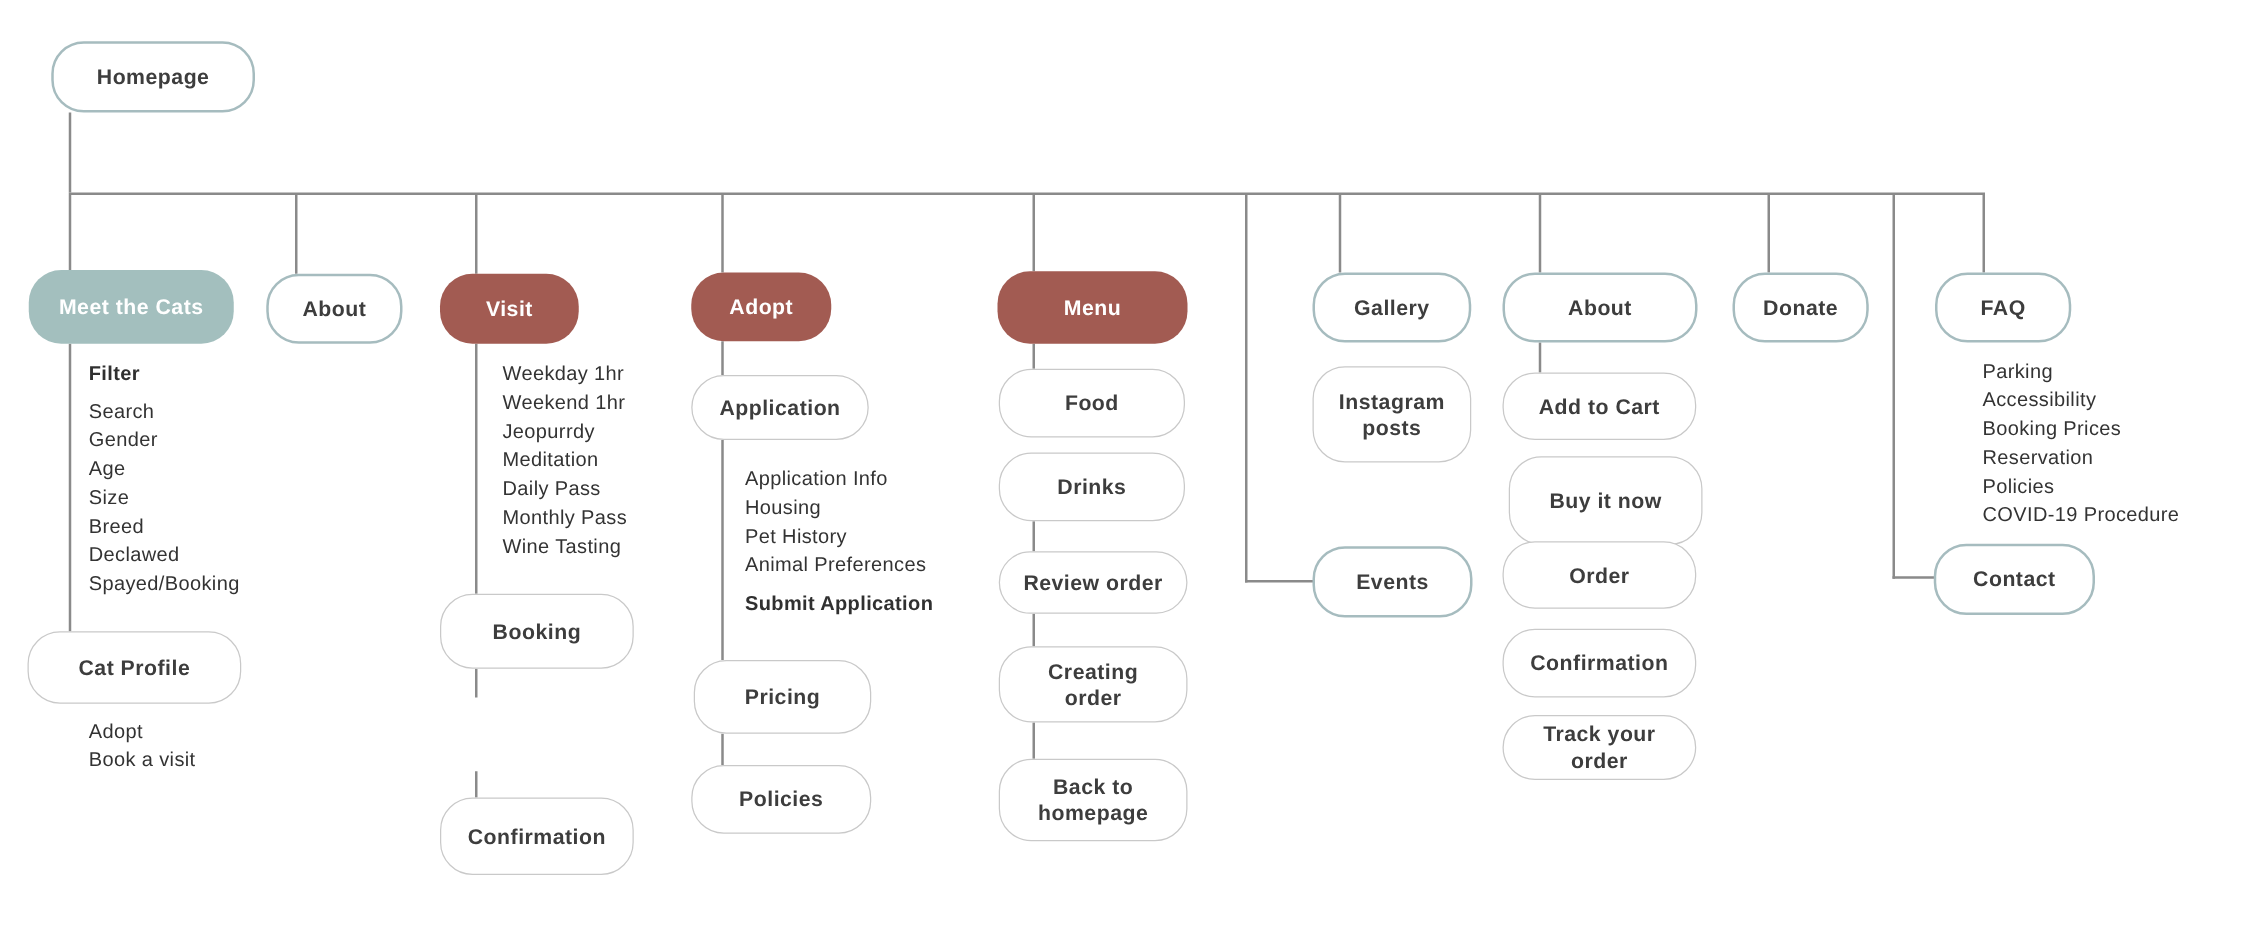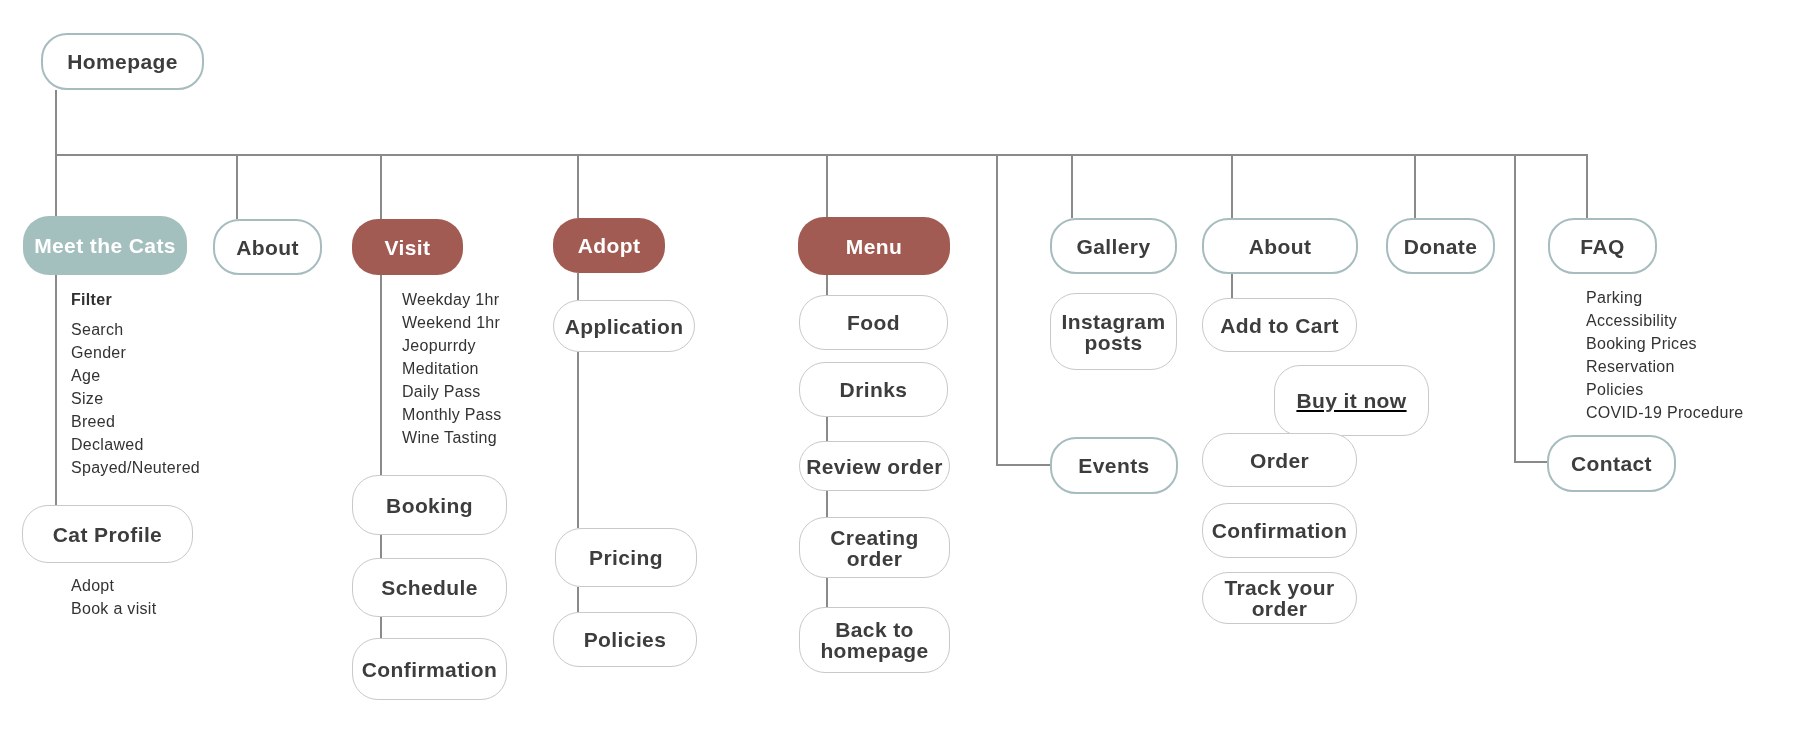--- a/index.html
+++ b/index.html
@@ -24,21 +24,21 @@
     box-sizing: border-box;
     display: flex;
     align-items: center;
     justify-content: center;
     text-align: center;
     border-radius: 26px;
     background: #ffffff;
     z-index: 2;
   }
   .node .label {
-    font-size: 21px;
+    font-size: 17px;
     font-weight: 600;
     letter-spacing: 0.4px;
     color: #3d3d3d;
     line-height: 21px;
     white-space: pre-line;
   }
   .node.outline-teal { border: 2px solid var(--teal-border, #a6bcbf); }
   .node.outline-grey { border: 1.5px solid var(--grey-border, #c9c9c9); }
   .node.filled-sage  { background: var(--sage-fill, #a3bfbe); border: none; }
   .node.filled-maroon{ background: var(--maroon-fill, #a25b52); border: none; }
@@ -119,23 +119,20 @@
     </div>
     <div class="node outline-teal" style="left: 1548px; top: 218px; width: 109px; height: 56px;">
       <span class="label">FAQ</span>
     </div>
     <div class="node outline-grey" style="left: 22px; top: 505px; width: 171px; height: 58px;">
       <span class="label">Cat Profile</span>
     </div>
     <div class="node outline-grey" style="left: 352px; top: 475px; width: 155px; height: 60px;">
       <span class="label">Booking</span>
     </div>
-    <div class="node outline-grey" style="left: 352px; top: 558px; width: 155px; height: 59px;">
-      <span class="label">Schedule</span>
-    </div>
     <div class="node outline-grey" style="left: 352px; top: 638px; width: 155px; height: 62px;">
       <span class="label">Confirmation</span>
     </div>
     <div class="node outline-grey" style="left: 553px; top: 300px; width: 142px; height: 52px;">
       <span class="label">Application</span>
     </div>
     <div class="node outline-grey" style="left: 555px; top: 528px; width: 142px; height: 59px;">
       <span class="label">Pricing</span>
     </div>
     <div class="node outline-grey" style="left: 553px; top: 612px; width: 144px; height: 55px;">
@@ -161,21 +158,21 @@
     <div class="node outline-grey" style="left: 1050px; top: 293px; width: 127px; height: 77px;">
       <span class="label">Instagram
 posts</span>
     </div>
     <div class="node outline-teal" style="left: 1050px; top: 437px; width: 128px; height: 57px;">
       <span class="label">Events</span>
     </div>
     <div class="node outline-grey" style="left: 1202px; top: 298px; width: 155px; height: 54px;">
       <span class="label">Add to Cart</span>
     </div>
-    <div class="node outline-grey" style="left: 1274px; top: 365px; width: 155px; height: 71px; text-decoration: underline;">
+    <div class="node outline-grey" style="left: 1207px; top: 365px; width: 155px; height: 71px;">
       <span class="label">Buy it now</span>
     </div>
     <div class="node outline-grey" style="left: 1202px; top: 433px; width: 155px; height: 54px;">
       <span class="label">Order</span>
     </div>
     <div class="node outline-grey" style="left: 1202px; top: 503px; width: 155px; height: 55px;">
       <span class="label">Confirmation</span>
     </div>
     <div class="node outline-grey" style="left: 1202px; top: 572px; width: 155px; height: 52px;">
       <span class="label">Track your
@@ -185,35 +182,42 @@
       <span class="label">Contact</span>
     </div>
     <div class="list" style="left: 71px; top: 288px;">
       <div class="list-item bold">Filter</div>
       <div class="list-item" style="margin-top: 7px;">Search</div>
       <div class="list-item">Gender</div>
       <div class="list-item">Age</div>
       <div class="list-item">Size</div>
       <div class="list-item">Breed</div>
       <div class="list-item">Declawed</div>
-      <div class="list-item">Spayed/Neutered</div>
+      <div class="list-item">Spayed/Booking</div>
     </div>
     <div class="list" style="left: 402px; top: 288px;">
       <div class="list-item">Weekday 1hr</div>
       <div class="list-item">Weekend 1hr</div>
       <div class="list-item">Jeopurrdy</div>
       <div class="list-item">Meditation</div>
       <div class="list-item">Daily Pass</div>
       <div class="list-item">Monthly Pass</div>
       <div class="list-item">Wine Tasting</div>
     </div>
     <div class="list" style="left: 71px; top: 574px;">
       <div class="list-item">Adopt</div>
       <div class="list-item">Book a visit</div>
     </div>
+    <div class="list" style="left: 596px; top: 372px;">
+      <div class="list-item">Application Info</div>
+      <div class="list-item">Housing</div>
+      <div class="list-item">Pet History</div>
+      <div class="list-item">Animal Preferences</div>
+      <div class="list-item bold" style="margin-top: 8px;">Submit Application</div>
+    </div>
     <div class="list" style="left: 1586px; top: 286px;">
       <div class="list-item">Parking</div>
       <div class="list-item">Accessibility</div>
       <div class="list-item">Booking Prices</div>
       <div class="list-item">Reservation</div>
       <div class="list-item">Policies</div>
       <div class="list-item">COVID-19 Procedure</div>
     </div>
   </div>
 

